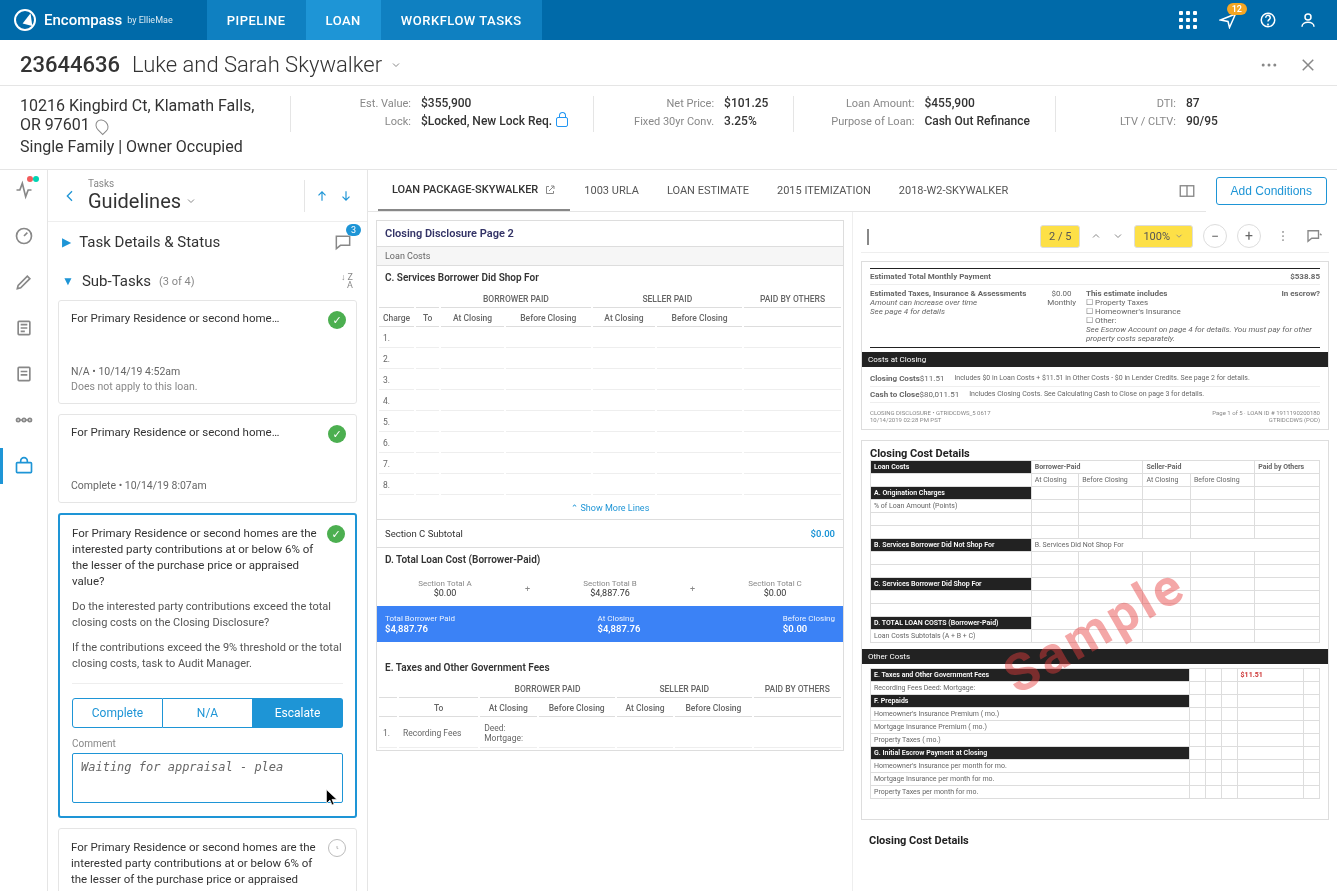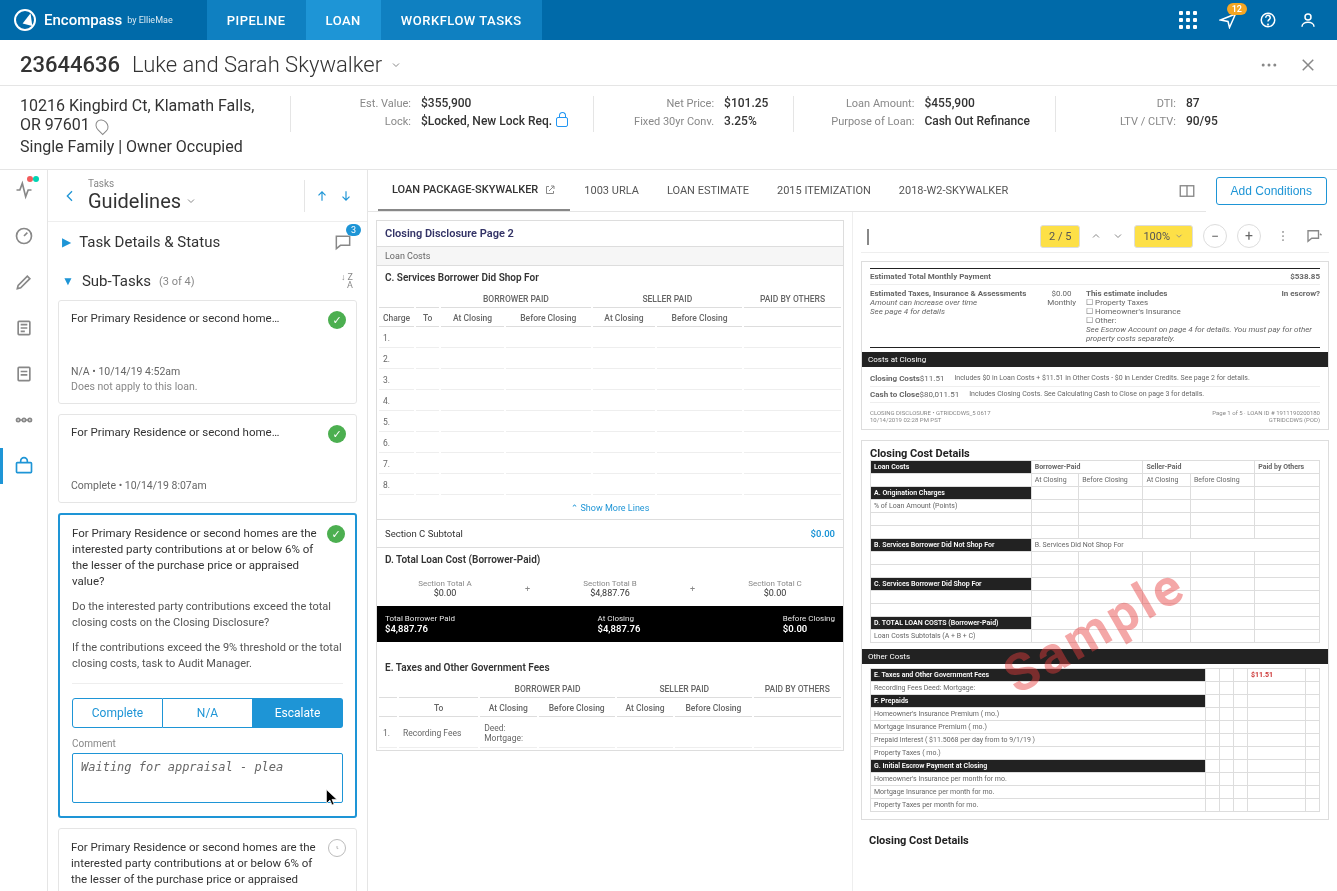--- a/index.html
+++ b/index.html
@@ -100,21 +100,21 @@
 .cd-page { border: 1px solid #ddd; background: #fff; font-size: 10px; }
 .cd-hdr { padding: 6px 8px; border-bottom: 1px solid #ddd; color: #336; font-weight: 600; font-size: 11px; }
 .cd-sub { padding: 4px 8px; background: #f6f6f6; font-size: 9px; color: #666; border-bottom: 1px solid #ddd; }
 .cd-sect { padding: 6px 8px; font-weight: 600; color: #333; font-size: 10px; }
 .cd-table { width: 100%; font-size: 8.5px; }
 .cd-table th { font-weight: 500; color: #666; padding: 3px 4px; border-bottom: 1px solid #ddd; }
 .cd-table td { padding: 4px; border-bottom: 1px solid #eee; color: #666; }
 .cd-row-num { width: 18px; color: #888; }
 .cd-show-more { text-align: center; color: #1e95d6; padding: 6px; font-size: 9px; cursor: pointer; }
 .cd-subtotal { display: flex; justify-content: space-between; padding: 8px; font-size: 9.5px; border-top: 1px solid #ddd; }
-.cd-blue-bar { background: #000000; color: #fff; padding: 8px; display: flex; justify-content: space-between; font-size: 9.5px; }
+.cd-blue-bar { background: #3b82f6; color: #fff; padding: 8px; display: flex; justify-content: space-between; font-size: 9.5px; }
 .cd-totals-row { display: flex; padding: 8px; gap: 20px; font-size: 9px; align-items: center; }
 .cd-tot-cell { flex: 1; text-align: center; }
 .cd-tot-lbl { color: #888; font-size: 8px; }
 .cd-plus { color: #888; }
 
 
 .pdf-toolbar { display: flex; align-items: center; padding: 4px 6px; gap: 10px; border-bottom: 1px solid #eee; margin-bottom: 8px; }
 .pdf-btn { padding: 4px 8px; border: 1px solid #ddd; border-radius: 3px; font-size: 11px; color: #555; background: #fde047; cursor: pointer; display: flex; align-items: center; gap: 4px; }
 .pdf-ibtn { width: 24px; height: 24px; border: 1px solid #ddd; border-radius: 50%; display: flex; align-items: center; justify-content: center; cursor: pointer; color: #666; font-size: 14px; background: #fff; }
 .pdf-nobd { border: none; }
@@ -842,28 +842,20 @@
                 </tr>
             <tr>
                   <td>Mortgage Insurance Premium (  mo.)</td>
                   <td></td>
                   <td></td>
                   <td></td>
                   <td></td>
                   <td></td>
                 </tr>
             <tr>
-                  <td>Prepaid Interest ( $11.5068 per day from     to 9/1/19 )</td>
-                  <td></td>
-                  <td></td>
-                  <td></td>
-                  <td></td>
-                  <td></td>
-                </tr>
-            <tr>
                   <td>Property Taxes (  mo.)</td>
                   <td></td>
                   <td></td>
                   <td></td>
                   <td></td>
                   <td></td>
                 </tr>
             <tr>
                   <td class="bk">G. Initial Escrow Payment at Closing</td>
                   <td></td>

